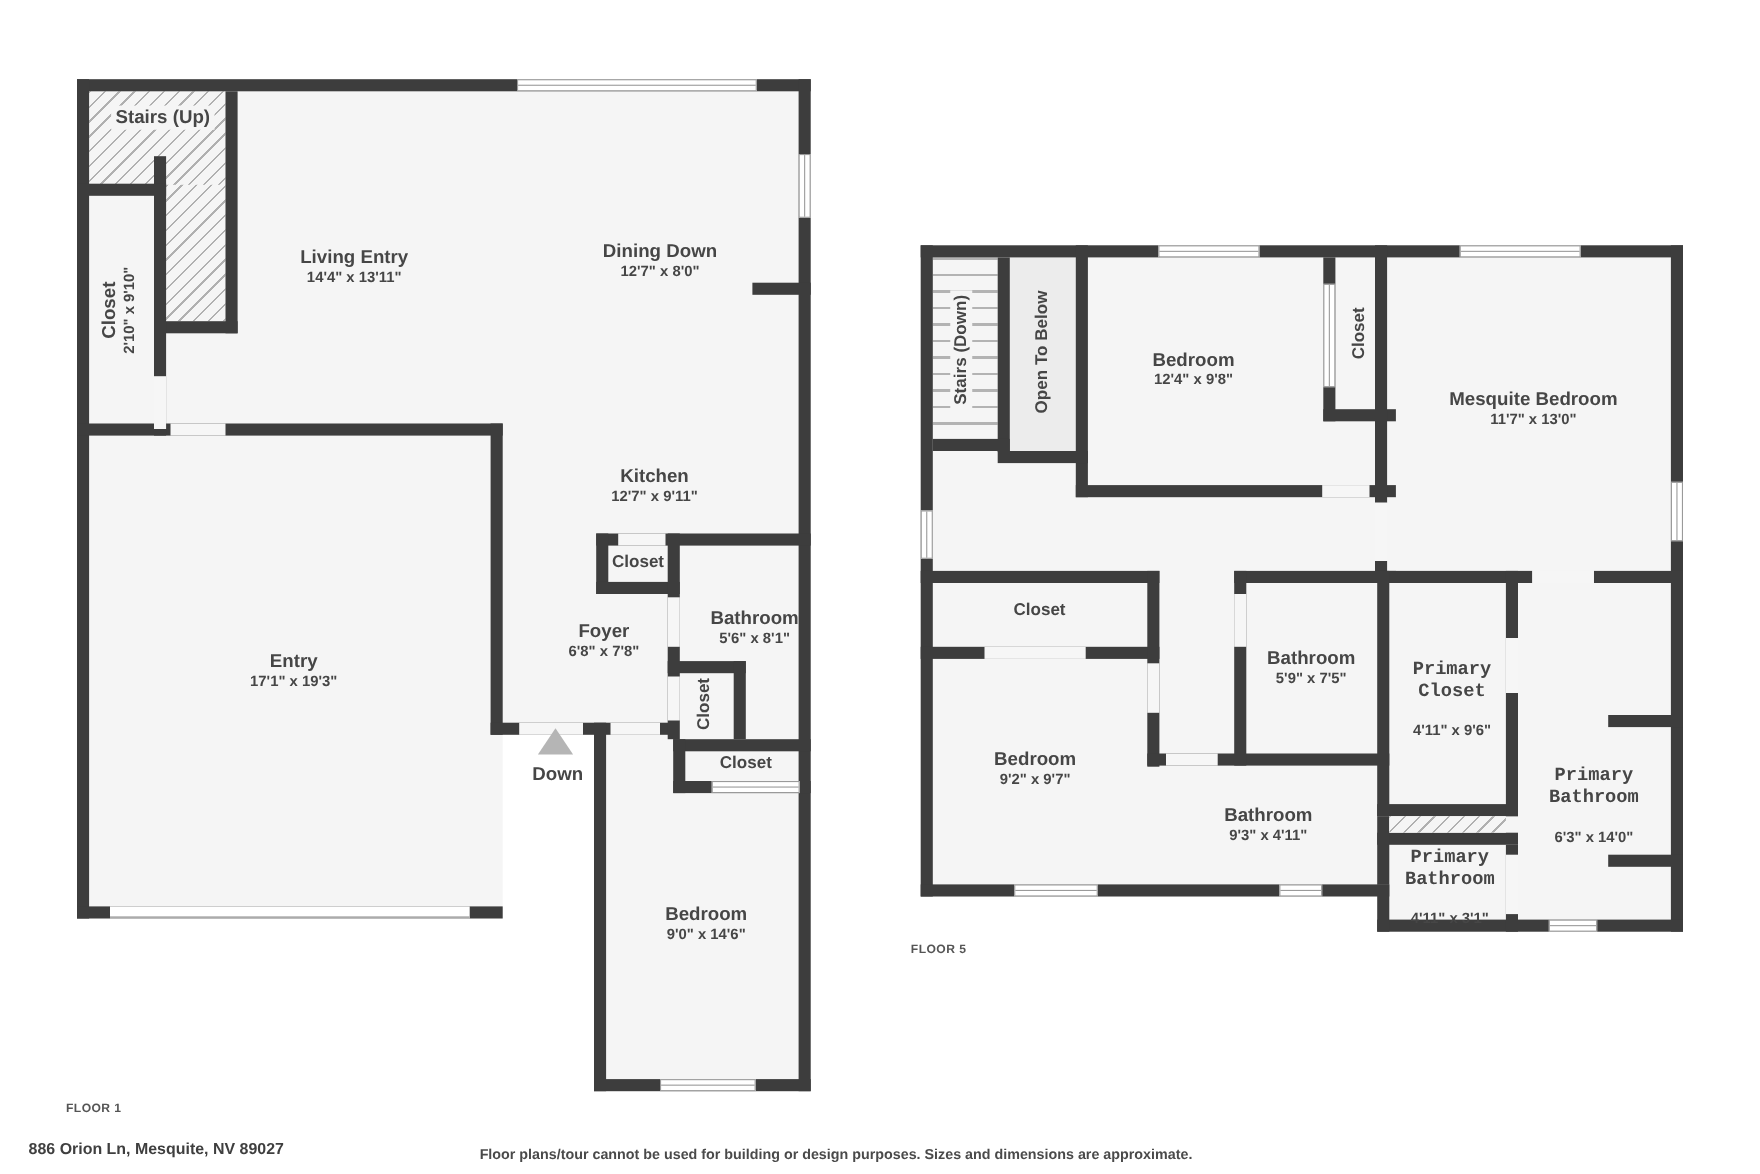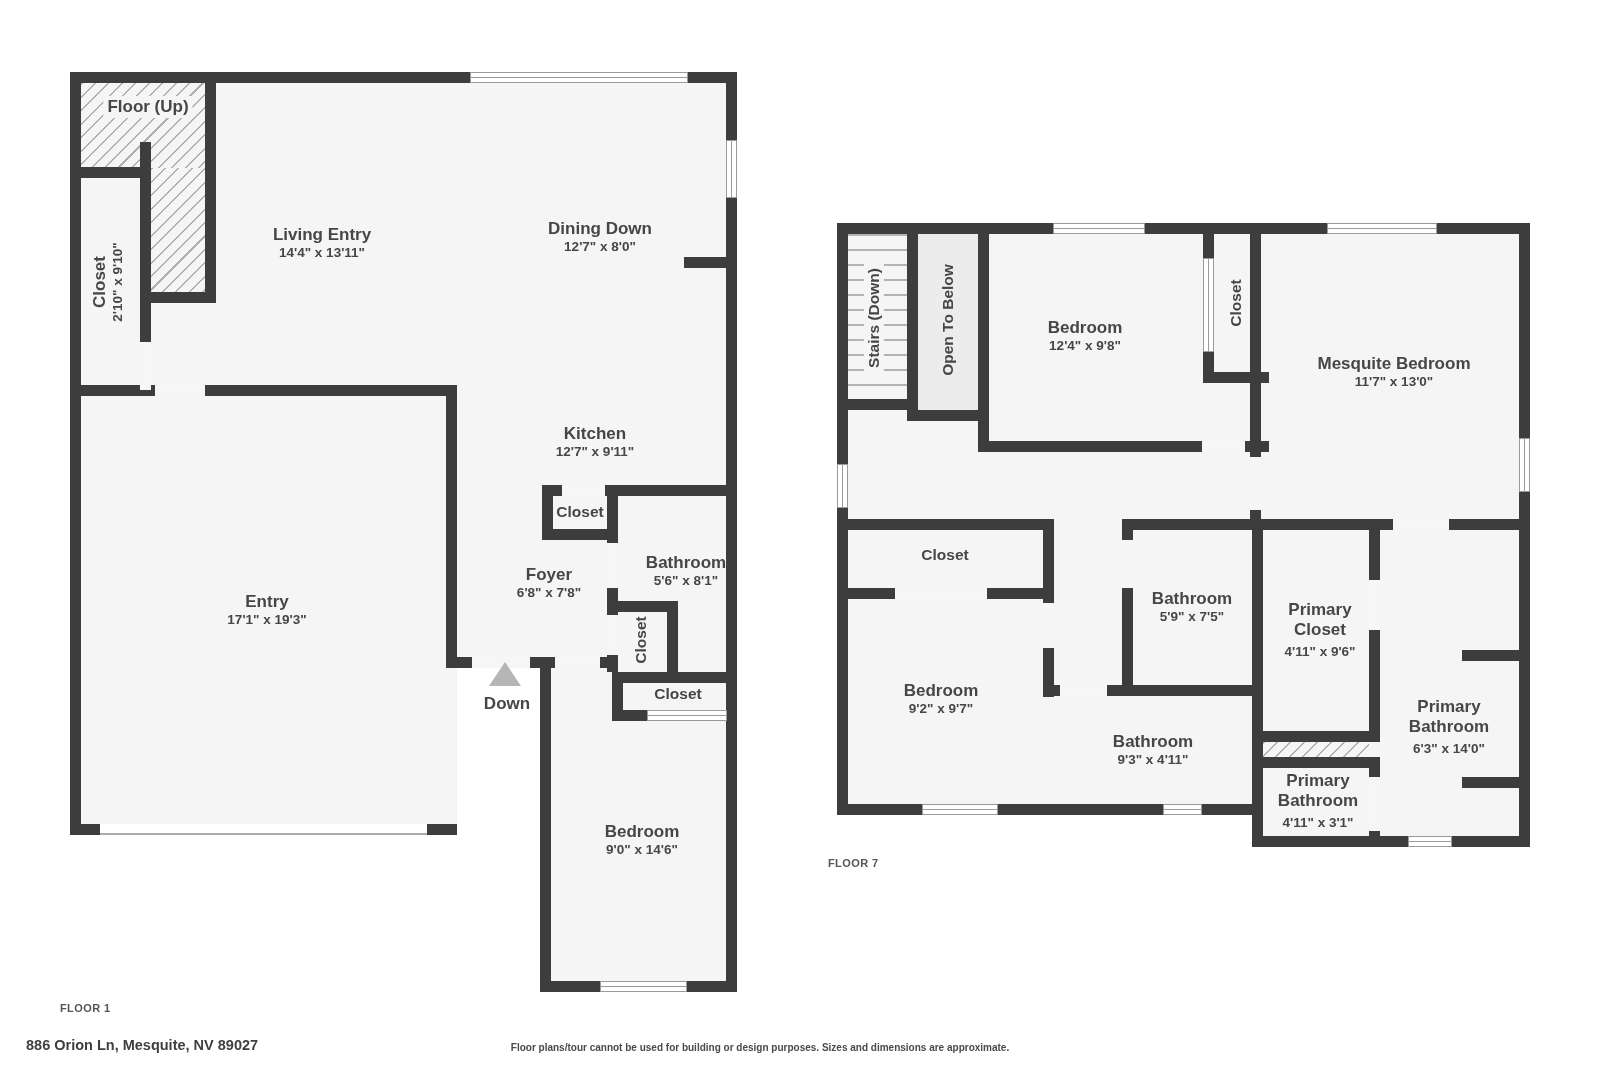--- a/index.html
+++ b/index.html
@@ -16,25 +16,25 @@
   .win.v{background-image:linear-gradient(#9a9a9a,#9a9a9a);background-size:1px 100%;background-position:center;background-repeat:no-repeat;}
   .gdoor{background:#ffffff;border-bottom:2px solid #ababab;box-sizing:border-box;}
   .hatch{background-image:repeating-linear-gradient(135deg,#b0b0b0 0 1.5px,transparent 1.5px 9.5px);}
   .treads{background-image:repeating-linear-gradient(to bottom,#b3b3b3 0 2px,transparent 2px 15px);}
   .lbl{position:absolute;transform:translate(-50%,-50%);text-align:center;color:#464646;white-space:nowrap;z-index:5;}
   .lbl.rot{transform:translate(-50%,-50%) rotate(-90deg);}
   .lbl .nm{font-size:17px;font-weight:700;line-height:1.18;}
   .lbl .dm{font-size:13.5px;font-weight:700;line-height:1.25;}
   .lbl.sm .nm{font-size:15.5px;}
   .lbl.bg{background:#f5f5f5;padding:1px 4px;}
-  .lbl.wrap .nm{white-space:normal;width:92px;margin:4px auto;}
+  .lbl.wrap .nm{white-space:normal;width:92px;margin:17px auto;font-family:Liberation Mono, monospace;}
   .tri{position:absolute;width:0;height:0;border-left:16px solid transparent;border-right:16px solid transparent;border-bottom:24px solid #b5b5b5;}
   .cap{position:absolute;font-size:11px;font-weight:700;color:#555;letter-spacing:.4px;white-space:nowrap;}
   .addr{position:absolute;font-size:14.5px;font-weight:700;color:#3f3f3f;white-space:nowrap;}
-  .disc{position:absolute;transform:translateX(-50%);font-size:10px;font-weight:700;color:#4a4a4a;white-space:nowrap;}
+  .disc{position:absolute;transform:translateX(-50%);font-size:13px;font-weight:700;color:#4a4a4a;white-space:nowrap;}
 </style>
 </head>
 <body>
 
 <div class="canvas">
 
   <div>
 
     <div class="f" style="left:70px;top:72px;width:667px;height:425px"></div>
     <div class="f" style="left:70px;top:385px;width:387px;height:450px"></div>
@@ -77,21 +77,21 @@
     <div class="d" style="left:607px;top:543px;width:11px;height:45px"></div>
     <div class="d" style="left:607px;top:615px;width:11px;height:40px"></div>
 
     <div class="win h" style="left:470px;top:72px;width:218px;height:11px"></div>
     <div class="win v" style="left:726px;top:140px;width:11px;height:58px"></div>
     <div class="win h" style="left:600px;top:981px;width:87px;height:11px"></div>
     <div class="win h" style="left:647px;top:710px;width:80px;height:11px"></div>
     <div class="gdoor" style="left:100px;top:824px;width:327px;height:11px"></div>
 
     <div class="lbl bg" style="left:148px;top:107px">
-        <div class="nm">Floor (Up)</div>
+        <div class="nm">Stairs (Up)</div>
       </div>
     <div class="lbl rot" style="left:108px;top:282px">
         <div class="nm">Closet</div>
         <div class="dm">2'10" x 9'10"</div>
       </div>
     <div class="lbl" style="left:322px;top:243px">
         <div class="nm">Living Entry</div>
         <div class="dm">14'4" x 13'11"</div>
       </div>
     <div class="lbl" style="left:600px;top:237px">
@@ -232,17 +232,17 @@
         <div class="nm">Primary Bathroom</div>
         <div class="dm">4'11" x 3'1"</div>
       </div>
     <div class="lbl wrap" style="left:1449px;top:725px">
         <div class="nm">Primary Bathroom</div>
         <div class="dm">6'3" x 14'0"</div>
       </div>
   </div>
 
   <div class="cap" style="left:60px;top:1002px">FLOOR 1</div>
-  <div class="cap" style="left:828px;top:857px">FLOOR 7</div>
+  <div class="cap" style="left:828px;top:857px">FLOOR 5</div>
   <div class="addr" style="left:26px;top:1037px">886 Orion Ln, Mesquite, NV 89027</div>
   <div class="disc" style="left:760px;top:1042px">Floor plans/tour cannot be used for building or design purposes. Sizes and dimensions are approximate.</div>
 
 </div>
 
 </body></html>

